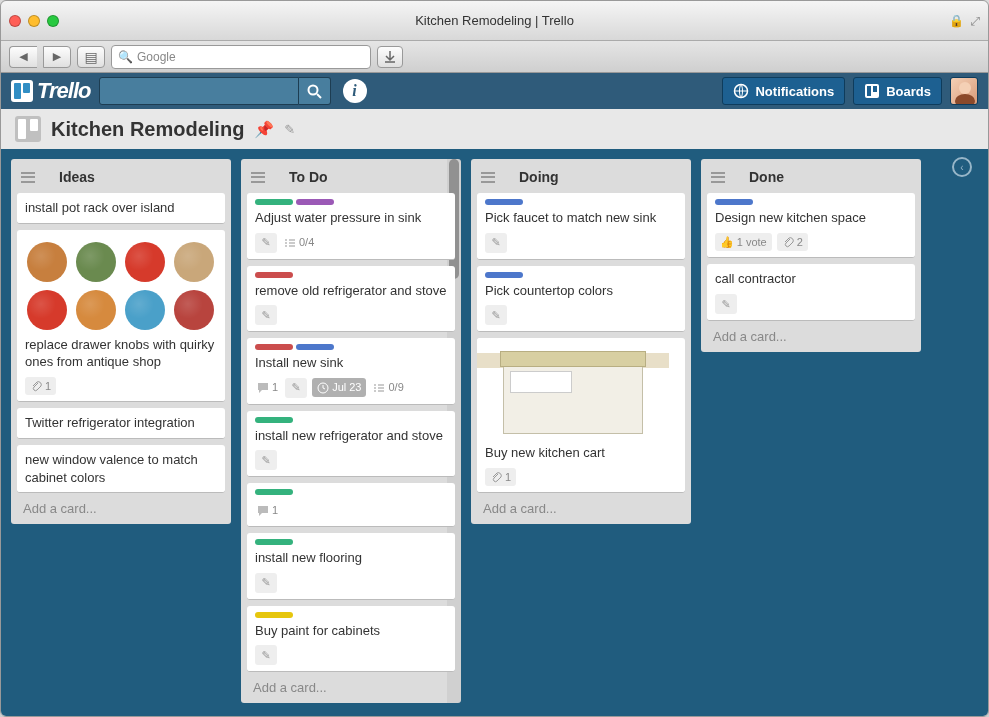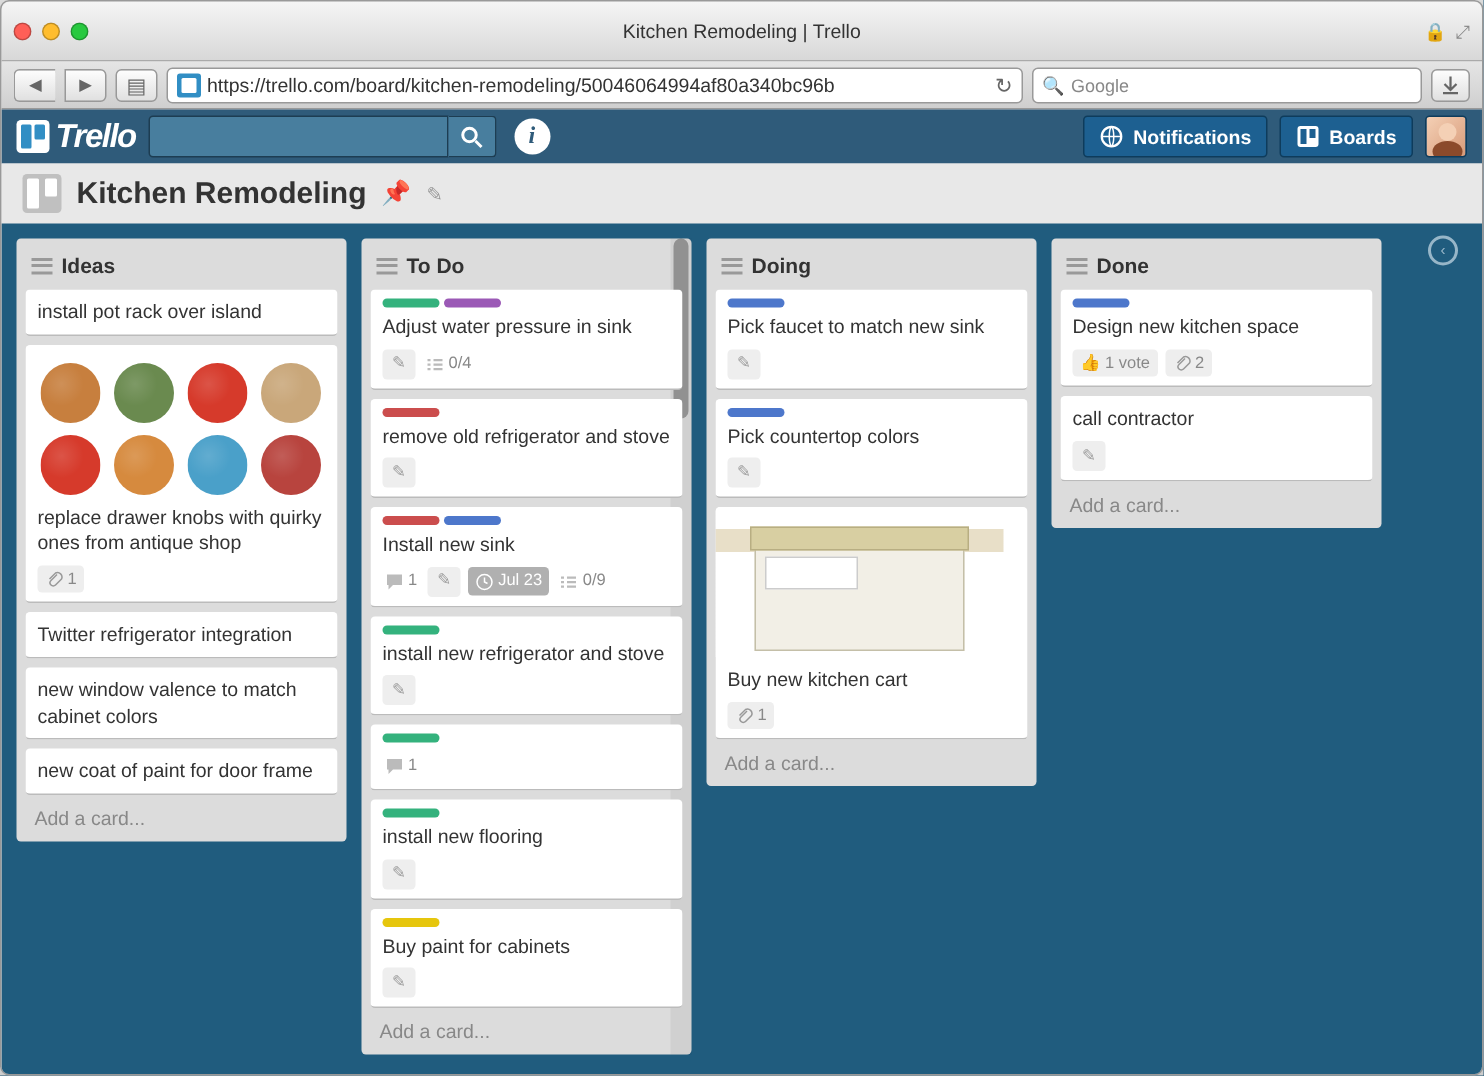--- a/index.html
+++ b/index.html
@@ -42,21 +42,21 @@
 .board-header{height:40px;background:#e8e8e8;display:flex;align-items:center;padding:0 14px;gap:10px}
 .bh-logo{width:26px;height:26px;background:#c0c0c0;border-radius:3px;position:relative}
 .bh-logo::before{content:"";position:absolute;left:3px;top:3px;width:8px;height:20px;background:#fff;border-radius:1px}
 .bh-logo::after{content:"";position:absolute;right:3px;top:3px;width:8px;height:12px;background:#fff;border-radius:1px}
 .board-title{font-size:20px;font-weight:bold;color:#333}
 .star{color:#d7b868;font-size:16px}
 .pencil{color:#999;font-size:13px}
 
 .board{background:#205c7e;padding:10px;height:calc(100% - 22px - 32px - 36px - 40px);overflow-x:auto;overflow-y:hidden;display:flex;gap:10px;align-items:flex-start;position:relative}
 .list{width:220px;background:#dcdcdc;border-radius:3px;padding:6px;flex-shrink:0;display:flex;flex-direction:column;max-height:100%}
-.list-header{display:flex;align-items:center;gap:6px;padding:4px 4px 8px;font-weight:bold;font-size:14px;color:#333}
+.list-header{display:flex;align-items:center;gap:24px;padding:4px 4px 8px;font-weight:bold;font-size:14px;color:#333}
 .list-icon{width:14px;height:11px;display:flex;flex-direction:column;justify-content:space-between}
 .list-icon span{height:2px;background:#999;display:block}
 .cards{display:flex;flex-direction:column;gap:6px;overflow-y:auto}
 .card{background:#fff;border-radius:3px;border-bottom:1px solid #bbb;padding:6px 8px 6px;font-size:13px;color:#333;line-height:1.35;position:relative}
 .labels{display:flex;gap:3px;margin-bottom:4px}
 .label{height:6px;width:38px;border-radius:3px}
 .l-green{background:#34b27d}.l-purple{background:#9b59b6}.l-red{background:#cb4d4d}.l-blue{background:#4d77cb}.l-yellow{background:#e6c60d}
 .badges{display:flex;gap:5px;margin-top:6px;align-items:center;flex-wrap:wrap}
 .badge{display:flex;align-items:center;gap:3px;font-size:11px;color:#888;background:#eee;border-radius:3px;padding:2px 5px}
 .badge.plain{background:transparent;padding:2px 2px}
@@ -87,25 +87,20 @@
   <div class="lock-icons">
     <span>🔒</span>
     <span>⤢</span>
   </div>
 </div>
 
 <div class="toolbar">
   <div class="navbtn pair-l">◀</div>
   <div class="navbtn pair-r">▶</div>
   <div class="navbtn" style="font-size:14px">▤</div>
-  <div class="urlbar">
-    <div class="favicon"></div>
-    <span>https://trello.com/board/kitchen-remodeling/50046064994af80a340bc96b</span>
-    <span class="reload">↻</span>
-  </div>
   <div class="searchbox">
     <span style="font-size:12px">🔍</span>
     <span>Google</span>
   </div>
   <div class="sq">
     <svg width="14" height="14" viewBox="0 0 14 14">
         <path d="M7 1v8M3 6l4 4 4-4M2 12h10" stroke="#666" stroke-width="1.5" fill="none"></path>
       </svg>
   </div>
 </div>
@@ -189,23 +184,20 @@
               <span>1</span>
             </div>
           </div>
         </div>
         <div class="card">
           <div>Twitter refrigerator integration</div>
         </div>
         <div class="card">
           <div>new window valence to match cabinet colors</div>
         </div>
-        <div class="card">
-          <div>new coat of paint for door frame</div>
-        </div>
       </div>
       <div class="add-card">Add a card...</div>
     </div>
     <div class="list" style="position: relative;">
       <div class="list-header">
         <div class="list-icon">
           <span></span>
           <span></span>
           <span></span>
         </div>

